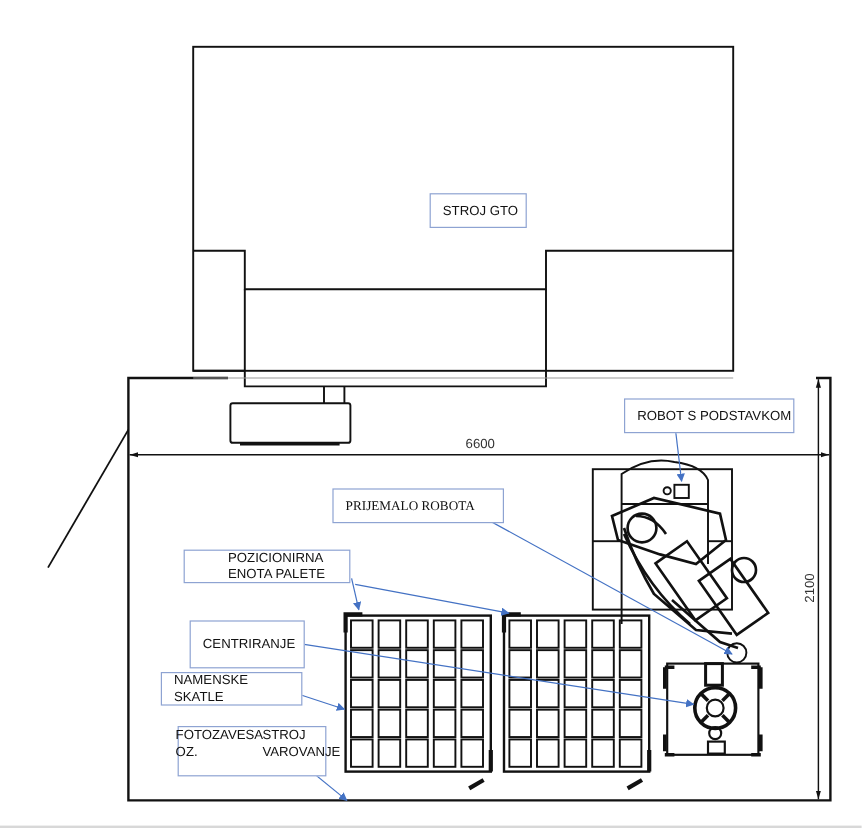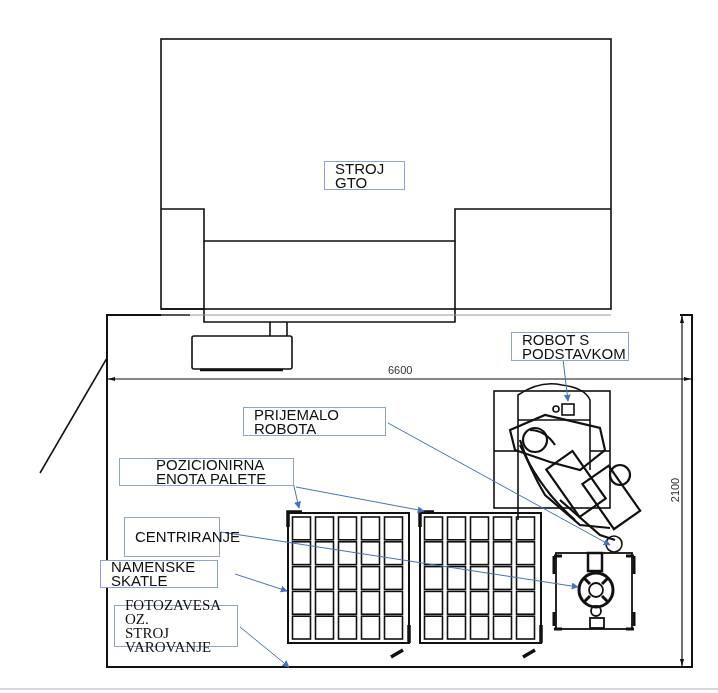--- a/index.html
+++ b/index.html
@@ -1,21 +1,21 @@
 <!DOCTYPE html>
 <html><head>
 <meta charset="utf-8">
 <style>
   html, body { margin: 0; padding: 0; background: #ffffff; }
   body { width: 718px; height: 693px; position: relative; overflow: hidden; font-family: "Liberation Sans", sans-serif; }
   svg { position: absolute; left: 0; top: 0; }
   .label-box {
     position: absolute; background: #fff; border: 1.5px solid #8ea3d2;
-    font-family: "Liberation Sans", sans-serif; font-size: 15px; color: #111;
-    box-sizing: border-box; display: flex; align-items: center; padding-left: 10px; line-height: 14px;
+    font-family: "Liberation Sans", sans-serif; font-size: 11px; color: #111;
+    box-sizing: border-box; display: flex; align-items: center; padding-left: 10px; line-height: 14px; margin-left: 34px;
   }
   .dim-text { position: absolute; font-family: "Liberation Sans", sans-serif; font-size: 11px; color: #333; }
   .bottom-rule { position: absolute; left: 0; top: 688px; width: 718px; height: 2px; background: #d8d8d8; }
 </style>
 </head>
 <body>
 
 <svg width="718" height="693" viewBox="0 0 718 693">
   <defs>
     <marker id="blueArrow" viewBox="0 0 10 10" refX="9" refY="5" markerWidth="7" markerHeight="7" orient="auto">
@@ -168,33 +168,33 @@
     <line x1="240" y1="627" x2="289" y2="667" marker-end="url(#blueArrow)"></line>
   </g>
 </svg>
 
 <div class="dim-text" style="left:388px; top:364px;">6600</div>
 <div class="dim-text" style="left:663px; top:484px; transform: rotate(-90deg); transform-origin: center;">2100</div>
 
 <div class="label-box" style="left:324px; top:161px; width:81px; height:29px;">
   <span>STROJ GTO</span>
 </div>
-<div class="label-box" style="left:511px; top:332px; width:118px; height:29px;">
+<div class="label-box" style="left:486px; top:332px; width:142px; height:29px;">
   <span>ROBOT S PODSTAVKOM</span>
 </div>
-<div class="label-box" style="left:243px; top:407px; width:143px; height:29px;">
+<div class="label-box" style="left:243px; top:407px; width:143px; height:29px;font-family:Liberation Serif, serif;">
   <span>PRIJEMALO ROBOTA</span>
 </div>
-<div class="label-box" style="left:119px; top:458px; width:175px; height:28px;padding-left:36px;">
+<div class="label-box" style="left:119px; top:458px; width:139px; height:28px;padding-left:36px;">
   <span>POZICIONIRNA ENOTA PALETE</span>
 </div>
 <div class="label-box" style="left:124px; top:517px; width:96px; height:40px;">
   <span>CENTRIRANJE</span>
 </div>
 <div class="label-box" style="left:100px; top:560px; width:118px; height:28px;">
   <span>NAMENSKE SKATLE</span>
 </div>
-<div class="label-box" style="left:114px; top:605px; width:124px; height:42px; flex-direction:column; align-items:flex-start; justify-content:center;font-family:Liberation Serif, serif;">
+<div class="label-box" style="left:114px; top:605px; width:124px; height:42px; flex-direction:row; align-items:flex-start; justify-content:center;">
   <span>FOTOZAVESA OZ.</span>
   <span>STROJ VAROVANJE</span>
 </div>
 
 <div class="bottom-rule"></div>
 
 </body></html>

